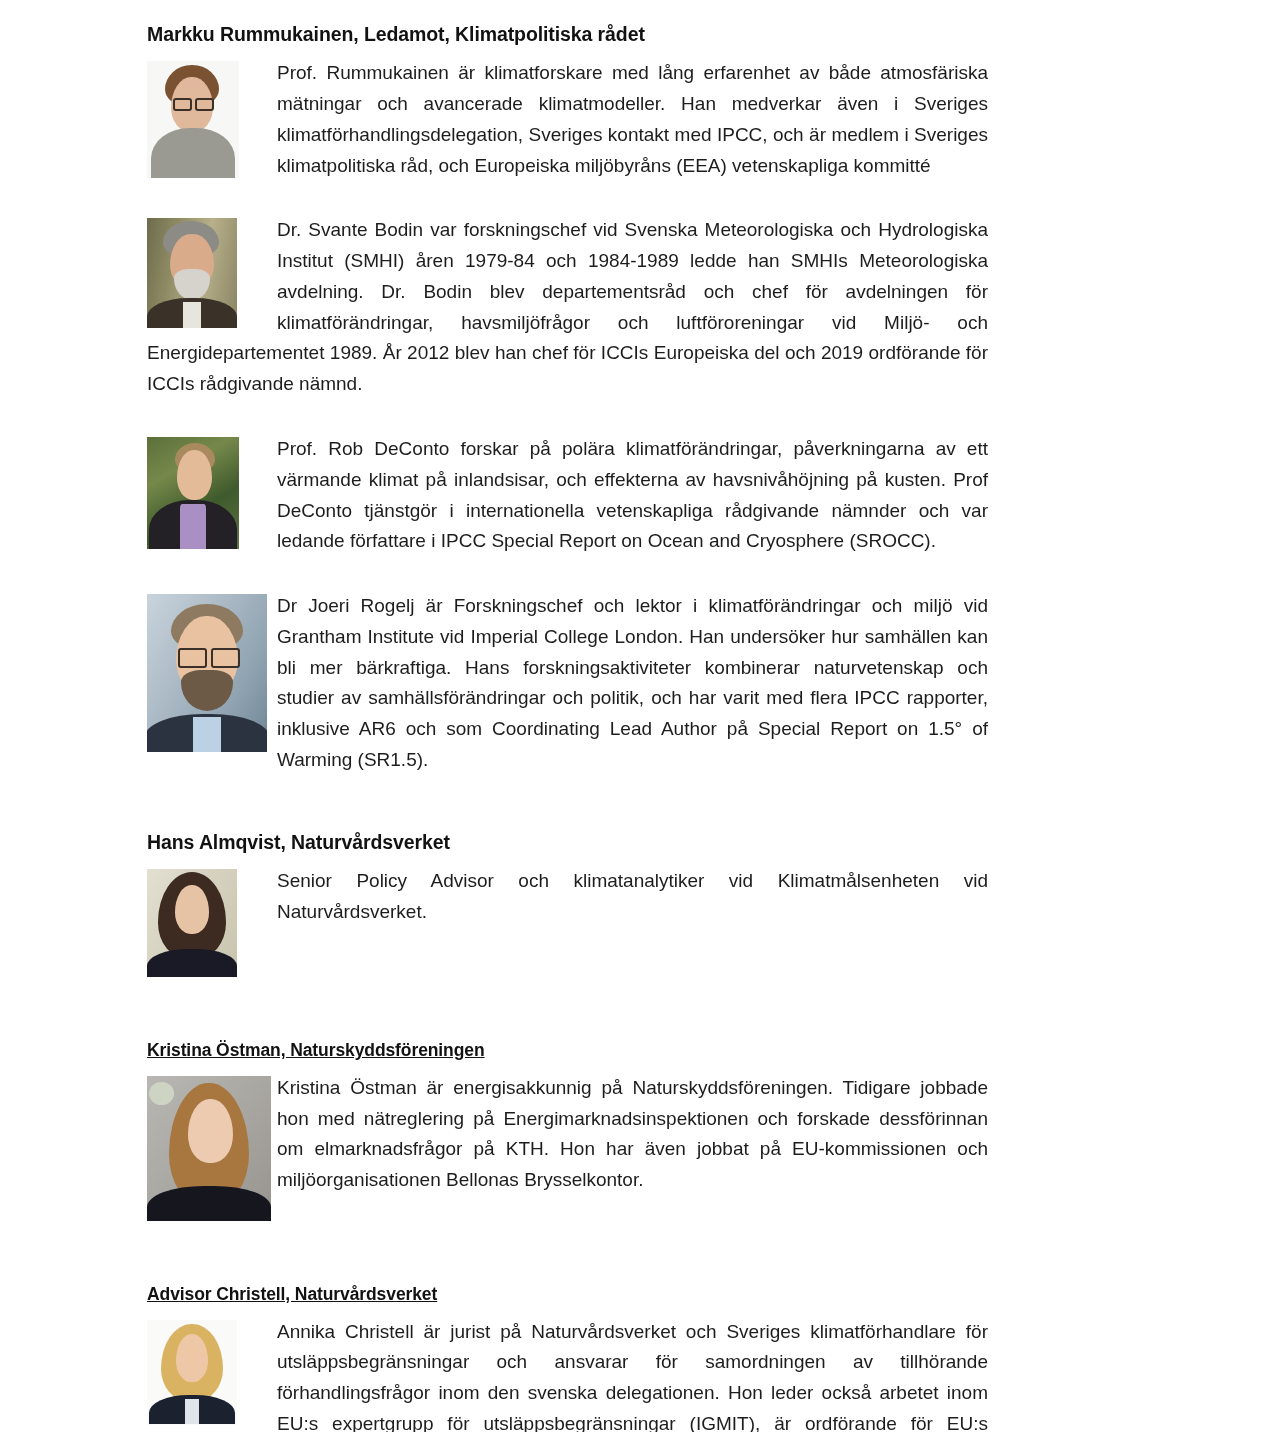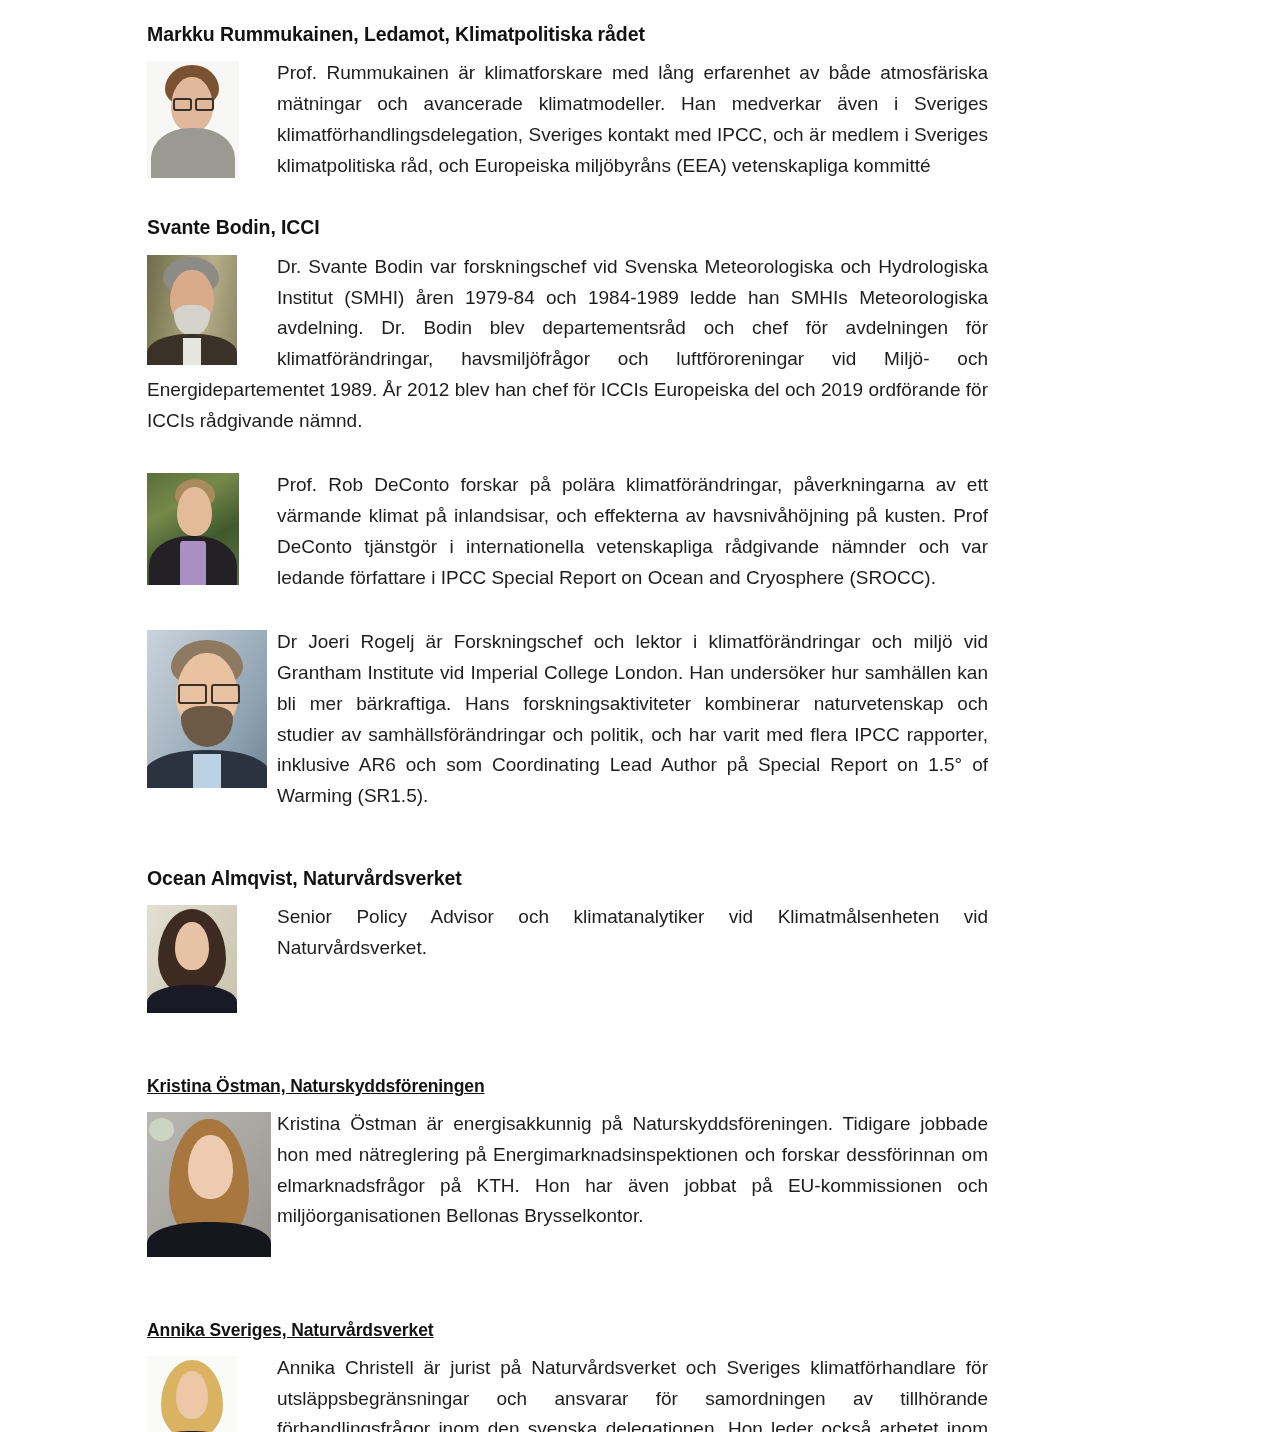--- a/index.html
+++ b/index.html
@@ -125,21 +125,20 @@
         <div class="glasses" style="left:52%;top:31%;width:17%;height:8%;"></div>
         <div class="torso" style="left:4%;top:57%;width:92%;height:43%;background:#9a9a93;"></div>
       </div>
       <p class="bio">Prof. Rummukainen är klimatforskare med lång erfarenhet av både atmosfäriska mätningar och avancerade klimatmodeller. Han medverkar även i Sveriges klimatförhandlingsdelegation, Sveriges kontakt med IPCC, och är medlem i Sveriges klimatpolitiska råd, och Europeiska miljöbyråns (EEA) vetenskapliga kommitté</p>
     </div>
   </section>
 
   <div class="spacer-md"></div>
 
   <section class="entry">
-    <h2 class="entry-heading">Svante Bodin, ICCI</h2>
     <div class="entry-body">
       <div class="photo p-bg-olive" style="width:90px;height:110px;margin-right:40px;">
         <div class="layer p-bg-olive"></div>
         <div class="hair" style="left:18%;top:2%;width:62%;height:34%;background:#8d8b86;"></div>
         <div class="face" style="left:26%;top:14%;width:48%;height:50%;background:#d9ab8a;"></div>
         <div class="beard" style="left:30%;top:46%;width:40%;height:28%;background:#d6d3cd;"></div>
         <div class="torso" style="left:0%;top:72%;width:100%;height:28%;background:#3a3228;"></div>
         <div style="position:absolute;left:40%;top:76%;width:20%;height:24%;background:#e8e5de;"></div>
       </div>
       <p class="bio">Dr. Svante Bodin var  forskningschef vid Svenska Meteorologiska och Hydrologiska Institut (SMHI) åren 1979-84 och 1984-1989 ledde han  SMHIs  Meteorologiska avdelning. Dr. Bodin blev departementsråd och chef för avdelningen för klimatförändringar, havsmiljöfrågor och luftföroreningar vid Miljö- och Energidepartementet 1989. År 2012 blev han chef för ICCIs Europeiska del och 2019  ordförande för ICCIs rådgivande nämnd.</p>
@@ -175,21 +174,21 @@
         <div class="torso" style="left:-2%;top:76%;width:104%;height:24%;background:#2c3340;"></div>
         <div style="position:absolute;left:38%;top:78%;width:24%;height:22%;background:#bcd2e4;"></div>
       </div>
       <p class="bio">Dr Joeri Rogelj är Forskningschef och lektor i klimatförändringar och miljö vid Grantham Institute vid Imperial College London. Han undersöker hur samhällen kan bli mer bärkraftiga. Hans forskningsaktiviteter kombinerar naturvetenskap och studier av samhällsförändringar och politik, och har varit med flera IPCC rapporter, inklusive AR6 och som Coordinating Lead Author på Special Report on 1.5° of Warming (SR1.5).</p>
     </div>
   </section>
 
   <div class="spacer-lg"></div>
 
   <section class="entry">
-    <h2 class="entry-heading">Ocean Almqvist, Naturvårdsverket</h2>
+    <h2 class="entry-heading">Hans Almqvist, Naturvårdsverket</h2>
     <div class="entry-body">
       <div class="photo p-bg-beige" style="width:90px;height:108px;margin-right:40px;">
         <div class="layer p-bg-beige"></div>
         <div class="hair" style="left:12%;top:3%;width:76%;height:80%;background:#3d2a20;"></div>
         <div class="face" style="left:31%;top:15%;width:38%;height:45%;background:#e7c3a6;"></div>
         <div class="torso" style="left:0%;top:74%;width:100%;height:26%;background:#191a26;"></div>
       </div>
       <p class="bio">Senior Policy Advisor och klimatanalytiker vid Klimatmålsenheten vid Naturvårdsverket.</p>
     </div>
   </section>
@@ -199,28 +198,28 @@
   <section class="entry">
     <h2 class="entry-heading small">Kristina Östman, Naturskyddsföreningen</h2>
     <div class="entry-body">
       <div class="photo p-bg-grey" style="width:124px;height:145px;margin-right:6px;">
         <div class="layer p-bg-grey"></div>
         <div style="position:absolute;left:2%;top:4%;width:20%;height:16%;background:#cdd4c4;border-radius:50%;"></div>
         <div class="hair" style="left:18%;top:5%;width:64%;height:85%;background:#a8763f;"></div>
         <div class="face" style="left:33%;top:16%;width:36%;height:44%;background:#eccbb0;"></div>
         <div class="torso" style="left:0%;top:76%;width:100%;height:24%;background:#16161e;"></div>
       </div>
-      <p class="bio">Kristina Östman är energisakkunnig på Naturskyddsföreningen. Tidigare jobbade hon med nätreglering på Energimarknadsinspektionen och forskar dessförinnan om elmarknadsfrågor på KTH. Hon har även jobbat på EU-kommissionen och miljöorganisationen Bellonas Brysselkontor.</p>
+      <p class="bio">Kristina Östman är energisakkunnig på Naturskyddsföreningen. Tidigare jobbade hon med nätreglering på Energimarknadsinspektionen och forskade dessförinnan om elmarknadsfrågor på KTH. Hon har även jobbat på EU-kommissionen och miljöorganisationen Bellonas Brysselkontor.</p>
     </div>
   </section>
 
   <div class="spacer-xl"></div>
 
   <section class="entry">
-    <h2 class="entry-heading small">Annika Sveriges, Naturvårdsverket</h2>
+    <h2 class="entry-heading small">Advisor Christell, Naturvårdsverket</h2>
     <div class="entry-body">
       <div class="photo p-bg-plain" style="width:90px;height:105px;margin-right:40px;">
         <div class="layer p-bg-plain"></div>
         <div class="hair" style="left:16%;top:4%;width:68%;height:74%;background:#d9b362;"></div>
         <div class="face" style="left:32%;top:14%;width:36%;height:46%;background:#eec7a6;"></div>
         <div class="torso" style="left:2%;top:72%;width:96%;height:28%;background:#1c2130;"></div>
         <div style="position:absolute;left:42%;top:76%;width:16%;height:24%;background:#dfe4ea;"></div>
       </div>
       <p class="bio">Annika Christell är jurist på Naturvårdsverket och Sveriges klimatförhandlare för utsläppsbegränsningar och ansvarar för samordningen av tillhörande förhandlingsfrågor inom den svenska delegationen. Hon leder också arbetet inom EU:s expertgrupp för utsläppsbegränsningar (IGMIT), är ordförande för EU:s expertgrupp EGMIT och talesperson för EU i frågorna om gemensamma tidsramar för ländernas klimatlöften.</p>
     </div>

